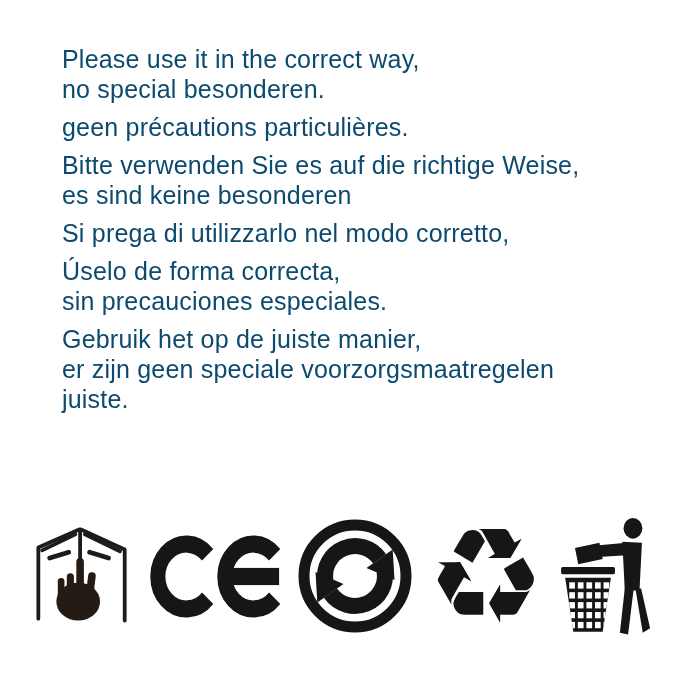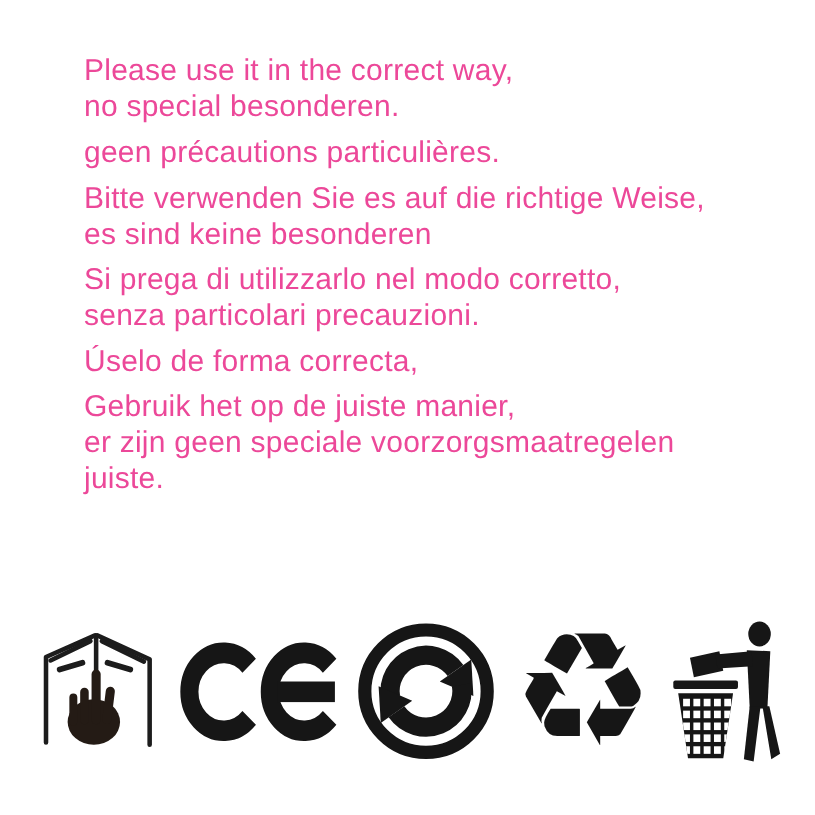--- a/index.html
+++ b/index.html
@@ -5,22 +5,22 @@
   html,body{margin:0;padding:0;background:#ffffff;}
   .canvas{
     position:relative;
     width:679px;height:679px;
     background:#ffffff;
     overflow:hidden;
     font-family:"Liberation Sans", sans-serif;
   }
   .text-block{
     position:absolute;
-    left:70px;top:44px;right:8px;
-    color:#ec4899;
+    left:62px;top:44px;right:8px;
+    color:#0c4a6e;
     font-size:25px;
     line-height:30px;
     letter-spacing:0.2px;
   }
   .para{margin:0 0 8px 0;}
   .para span{display:block;white-space:nowrap;}
   .icons-row{
     position:absolute;
     left:26px;right:24px;top:506px;height:140px;
     display:flex;
@@ -53,25 +53,25 @@
       <span>geen précautions particulières.</span>
     </p>
 
     <p class="para">
       <span>Bitte verwenden Sie es auf die richtige Weise,</span>
       <span>es sind keine besonderen</span>
     </p>
 
     <p class="para">
       <span>Si prega di utilizzarlo nel modo corretto,</span>
-      <span>senza particolari precauzioni.</span>
     </p>
 
     <p class="para">
       <span>Úselo de forma correcta,</span>
+      <span>sin precauciones especiales.</span>
     </p>
 
     <p class="para">
       <span>Gebruik het op de juiste manier,</span>
       <span>er zijn geen speciale voorzorgsmaatregelen</span>
       <span>juiste.</span>
     </p>
 
   </div>
 

